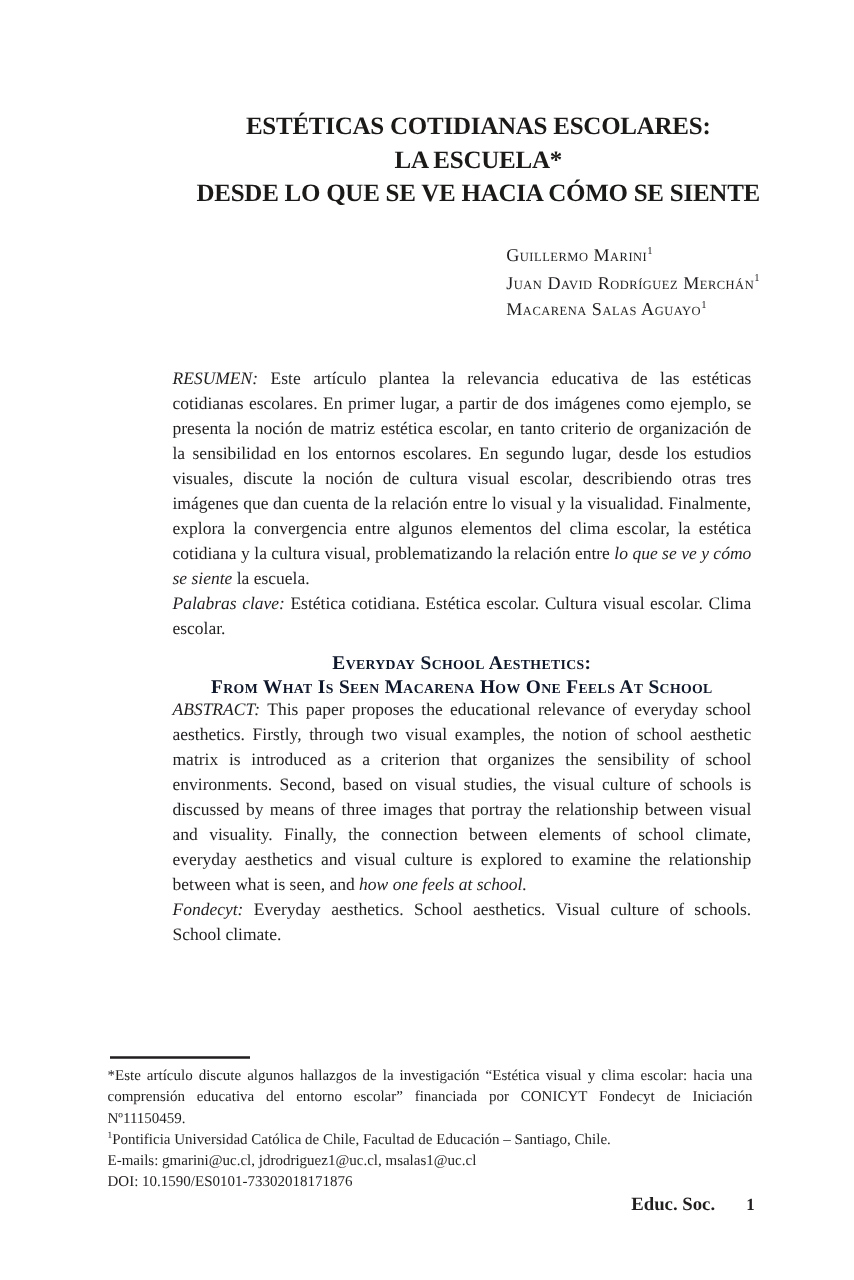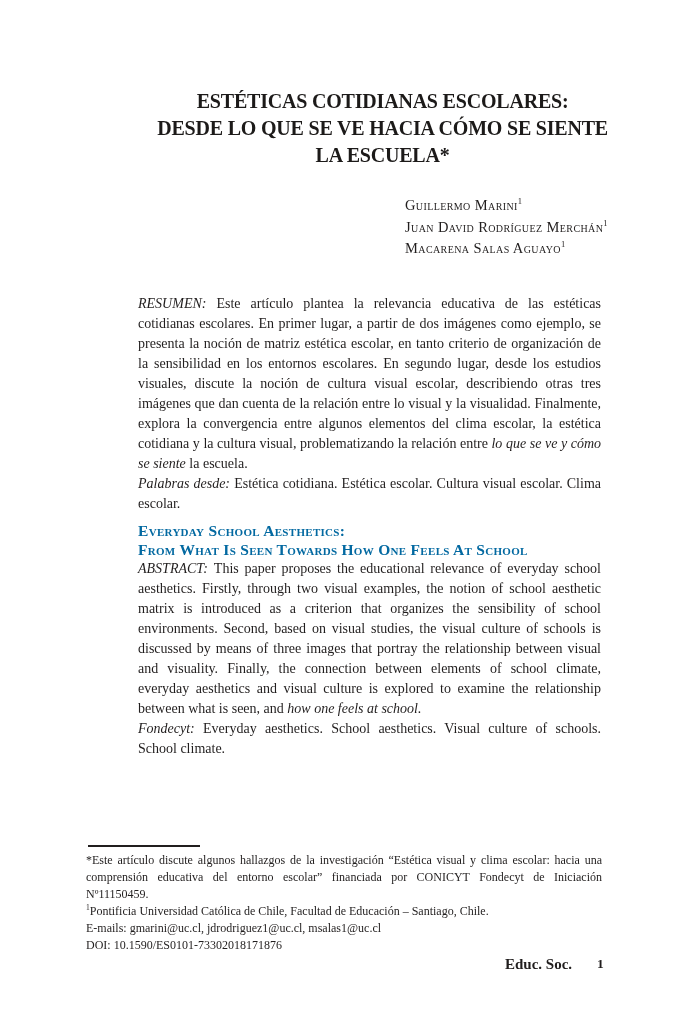--- a/index.html
+++ b/index.html
@@ -39,26 +39,27 @@
     left: 138px;
     top: 294px;
     width: 463px;
     font-size: 14px;
     line-height: 20px;
   }
   .column p { margin: 0; text-align: justify; }
   .p-palabras { margin-top: 6px; }
   .heading-en {
     margin: 7px 0 0 0;
+    text-align: center;
     font-weight: 700;
     font-variant: small-caps;
     font-size: 15.5px;
     line-height: 19px;
     letter-spacing: 0.3px;
-    color: #0369a1;
+    color: #0f172a;
     font-family: Liberation Serif, serif;
   }
   .p-abstract { margin-top: 12px; }
   .p-keywords { margin-top: 8px; }
   .it { font-style: italic; }
   sup { line-height: 0; }
   .fn-rule {
     position: absolute;
     left: 88px;
     top: 845px;
@@ -91,36 +92,36 @@
     font-size: 13.5px;
   }
 </style>
 </head>
 <body>
 
 <div class="page">
 
   <div class="title-block">
     <div>ESTÉTICAS COTIDIANAS ESCOLARES:</div>
+    <div>LA ESCUELA*</div>
     <div>DESDE LO QUE SE VE HACIA CÓMO SE SIENTE</div>
-    <div>LA ESCUELA*</div>
   </div>
 
   <div class="authors-block">
     <div><span>Guillermo Marini</span><sup>1</sup></div>
     <div><span>Juan David Rodríguez Merchán</span><sup>1</sup></div>
     <div><span>Macarena Salas Aguayo</span><sup>1</sup></div>
   </div>
 
   <div class="column">
     <p><span class="it">RESUMEN: </span><span>Este artículo plantea la relevancia educativa de las estéticas cotidianas escolares. En primer lugar, a partir de dos imágenes como ejemplo, se presenta la noción de matriz estética escolar, en tanto criterio de organización de la sensibilidad en los entornos escolares. En segundo lugar, desde los estudios visuales, discute la noción de cultura visual escolar, describiendo otras tres imágenes que dan cuenta de la relación entre lo visual y la visualidad. Finalmente, explora la convergencia entre algunos elementos del clima escolar, la estética cotidiana y la cultura visual, problematizando la relación entre </span><span class="it">lo que se ve</span><span class="it"> y </span><span class="it">cómo se siente</span><span> la escuela.</span></p>
-    <p class="p-palabras"><span class="it">Palabras desde:</span><span> Estética cotidiana. Estética escolar. Cultura visual escolar. Clima escolar.</span></p>
+    <p class="p-palabras"><span class="it">Palabras clave:</span><span> Estética cotidiana. Estética escolar. Cultura visual escolar. Clima escolar.</span></p>
     <div class="heading-en">
       <div>Everyday School Aesthetics:</div>
-      <div>From What Is Seen Towards How One Feels At School</div>
+      <div>From What Is Seen Macarena How One Feels At School</div>
     </div>
     <p class="p-abstract"><span class="it">ABSTRACT: </span><span>This paper proposes the educational relevance of everyday school aesthetics. Firstly, through two visual examples, the notion of school aesthetic matrix is introduced as a criterion that organizes the sensibility of school environments. Second, based on visual studies, the visual culture of schools is discussed by means of three images that portray the relationship between visual and visuality. Finally, the connection between elements of school climate, everyday aesthetics and visual culture is explored to examine the relationship between what is seen, and </span><span class="it">how one feels at school.</span></p>
     <p class="p-keywords"><span class="it">Fondecyt:</span><span> Everyday aesthetics. School aesthetics. Visual culture of schools. School climate.</span></p>
   </div>
 
   <div class="fn-rule"></div>
 
   <div class="footnotes">
     <div class="fn-line"><span>*Este artículo discute algunos hallazgos de la investigación “Estética visual y clima escolar: hacia una comprensión educativa del entorno escolar” financiada por CONICYT Fondecyt de Iniciación Nº11150459.</span></div>
     <div class="fn-line"><sup>1</sup><span>Pontificia Universidad Católica de Chile, Facultad de Educación – Santiago, Chile.</span></div>

